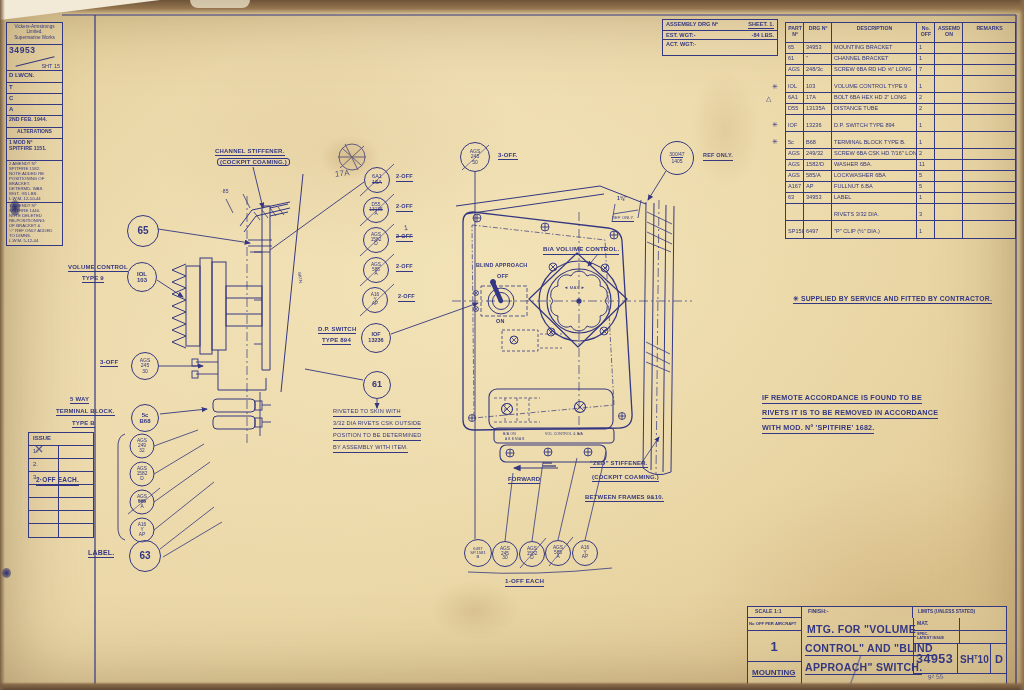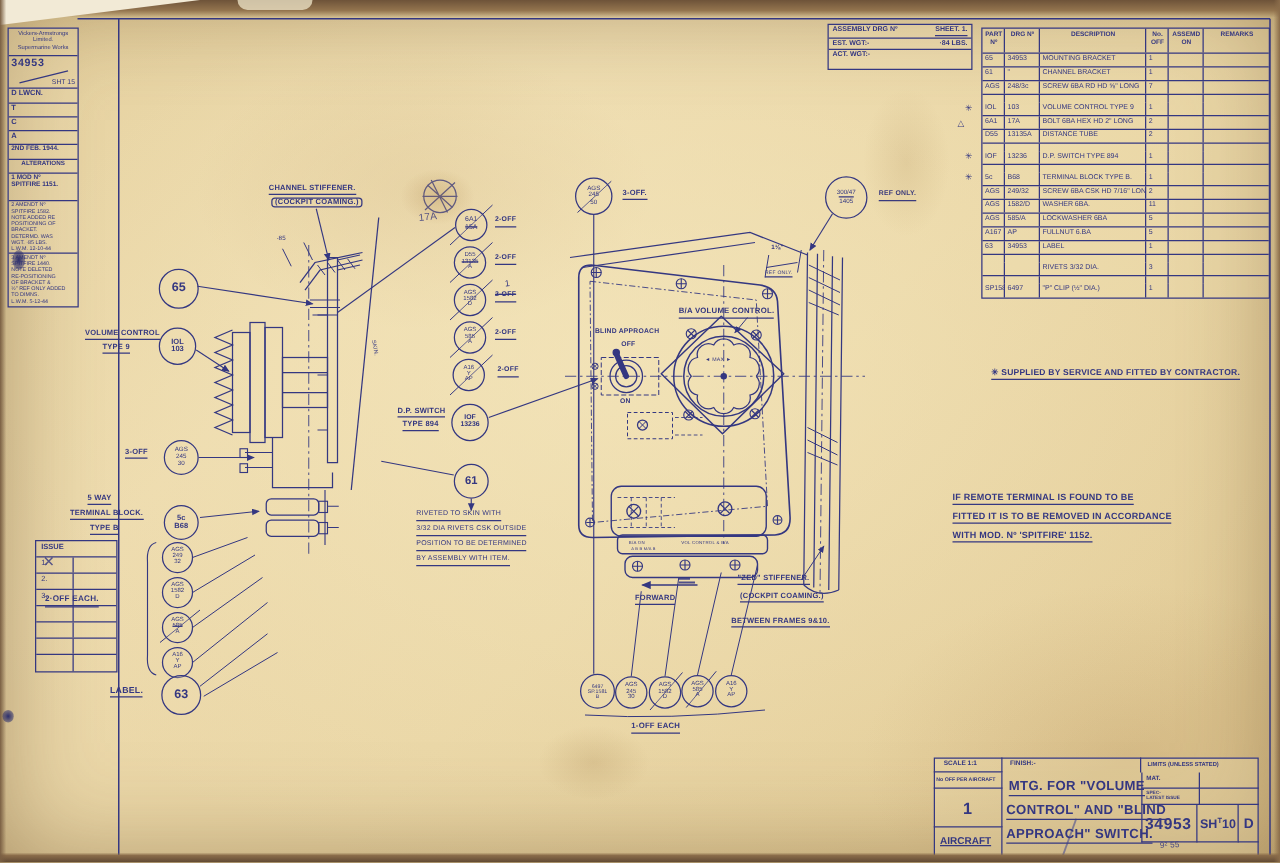--- a/index.html
+++ b/index.html
@@ -477,23 +477,23 @@
         <span></span>
         <span></span>
       </div>
   </div>
   <div class="mark" style="left:772px;top:83px">✳</div>
   <div class="mark" style="left:766px;top:95px">△</div>
   <div class="mark" style="left:772px;top:121px">✳</div>
   <div class="mark" style="left:772px;top:138px">✳</div>
 
   <div class="L u b" style="left:793px;top:295px;font-size:6.8px">✳ SUPPLIED BY SERVICE AND FITTED BY CONTRACTOR.</div>
-  <div class="L u b" style="left:762px;top:394px;font-size:7.2px">IF REMOTE TERMINAL IS FOUND TO BE</div>
-  <div class="L u b" style="left:762px;top:409px;font-size:7.2px">FITTED IT IS TO BE REMOVED IN ACCORDANCE</div>
-  <div class="L u b" style="left:762px;top:424px;font-size:7.2px">WITH MOD. Nº 'SPITFIRE' 1152.</div>
+  <div class="L u b" style="left:762px;top:394px;font-size:7.2px">IF REMOTE ACCORDANCE IS FOUND TO BE</div>
+  <div class="L u b" style="left:762px;top:409px;font-size:7.2px">RIVETS IT IS TO BE REMOVED IN ACCORDANCE</div>
+  <div class="L u b" style="left:762px;top:424px;font-size:7.2px">WITH MOD. Nº 'SPITFIRE' 1682.</div>
   <div class="L u" style="left:333px;top:409px;font-size:5.6px">RIVETED TO SKIN WITH</div>
   <div class="L u" style="left:333px;top:421px;font-size:5.6px">3/32 DIA RIVETS CSK OUTSIDE</div>
   <div class="L u" style="left:333px;top:433px;font-size:5.6px">POSITION TO BE DETERMINED</div>
   <div class="L u" style="left:333px;top:445px;font-size:5.6px">BY ASSEMBLY WITH ITEM.</div>
 
   <div class="L u b" style="left:215px;top:148px;font-size:6px">CHANNEL STIFFENER.</div>
   <div class="L b" style="left:217px;top:158px;font-size:6px;border:1px solid var(--ink);border-radius:3px;padding:0 2px">(COCKPIT COAMING.)</div>
   <div class="L u b" style="left:68px;top:264px;font-size:6px">VOLUME CONTROL</div>
   <div class="L u b" style="left:82px;top:275px;font-size:6px">TYPE 9</div>
   <div class="L u b" style="left:318px;top:326px;font-size:6px">D.P. SWITCH</div>
@@ -635,21 +635,21 @@
 Y
 AP</span>
     </div>
 
   <div class="box" style="left:747px;top:606px;width:260px;height:80px;border-width:1.5px;background:rgba(240,225,182,.3)"></div>
   <div class="cell b" style="left:747px;top:606px;width:55px;height:12px;border-right:1px solid var(--ink);border-bottom:1px solid var(--ink);font-size:5.2px;padding:2px 0 0 8px">SCALE 1:1</div>
   <div class="cell b" style="left:802px;top:606px;width:111px;height:12px;border-right:1px solid var(--ink);font-size:5.2px;padding:2px 0 0 6px">FINISH:-</div>
   <div class="cell b" style="left:870px;top:607px;width:137px;height:11px;font-size:4.6px;padding:2px 0 0 48px">LIMITS (UNLESS STATED)</div>
   <div class="cell b" style="left:747px;top:618px;width:55px;height:13px;border-right:1px solid var(--ink);border-bottom:1px solid var(--ink);font-size:4.2px;padding:3px 0 0 2px">No OFF PER AIRCRAFT</div>
   <div class="cell b ctr" style="left:747px;top:631px;width:55px;height:31px;border-right:1px solid var(--ink);border-bottom:1px solid var(--ink);font-size:13px;padding-top:8px">1</div>
-  <div class="cell b" style="left:747px;top:662px;width:55px;height:24px;border-right:1px solid var(--ink);font-size:8px;padding:6px 0 0 5px;text-decoration:underline">AIRCRAFT</div>
+  <div class="cell b" style="left:747px;top:662px;width:55px;height:24px;border-right:1px solid var(--ink);font-size:8px;padding:6px 0 0 5px;text-decoration:underline">MOUNTING</div>
   <div class="L u b" style="left:807px;top:624px;font-size:10.5px;letter-spacing:.3px">MTG. FOR "VOLUME</div>
   <div class="L u b" style="left:805px;top:643px;font-size:10.5px;letter-spacing:.3px">CONTROL" AND "BLIND</div>
   <div class="L u b" style="left:805px;top:662px;font-size:10.5px;letter-spacing:.3px">APPROACH" SWITCH.</div>
   <div class="cell b" style="left:913px;top:618px;width:47px;height:13px;border-right:1px solid var(--ink);border-bottom:1px solid var(--ink);border-left:1px solid var(--ink);font-size:5px;padding:2px 0 0 3px">MAT.</div>
   <div class="cell" style="left:960px;top:618px;width:47px;height:13px;border-bottom:1px solid var(--ink)"></div>
   <div class="cell b pre" style="left:913px;top:631px;width:47px;height:13px;border-right:1px solid var(--ink);border-bottom:1px solid var(--ink);border-left:1px solid var(--ink);font-size:3.8px;padding:1px 0 0 3px">SPEC-
 LATEST ISSUE</div>
   <div class="cell" style="left:960px;top:631px;width:47px;height:13px;border-bottom:1px solid var(--ink)"></div>
   <div class="cell b" style="left:913px;top:644px;width:44px;height:30px;border-left:1px solid var(--ink);border-bottom:1px solid var(--ink);font-size:12.5px;letter-spacing:.5px;padding:8px 0 0 2px">34953</div>
   <div class="cell b" style="left:957px;top:644px;width:33px;height:30px;border-left:1px solid var(--ink);border-bottom:1px solid var(--ink);font-size:10px;padding:10px 0 0 2px"><span>SH</span><span style="font-size:6px;vertical-align:4px">T</span><span>10</span></div>

